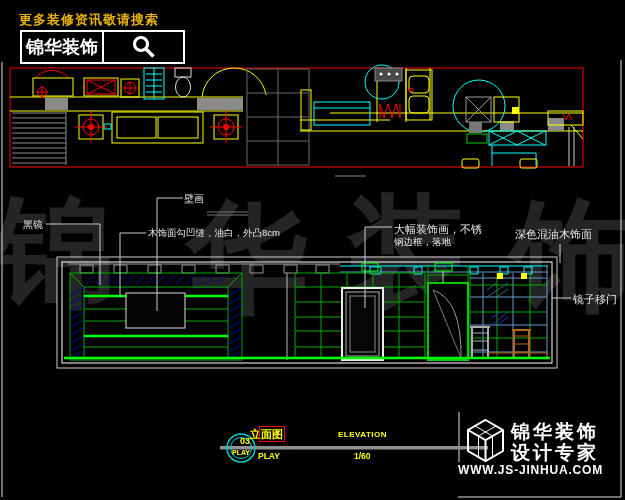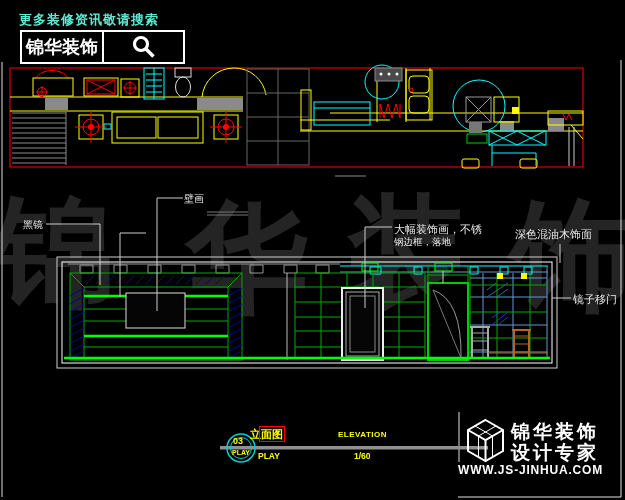--- a/index.html
+++ b/index.html
@@ -3,38 +3,38 @@
 <meta charset="utf-8">
 <style>
   html,body{margin:0;padding:0;background:#000;}
   #stage{position:relative;width:625px;height:500px;background:#000;overflow:hidden;
          font-family:"Liberation Sans","DejaVu Sans",sans-serif;}
   .abs{position:absolute;}
   .wm{position:absolute;color:#242424;font-family:"DejaVu Serif",serif;font-weight:bold;
       font-size:122px;line-height:1;letter-spacing:0;user-select:none;}
   .ann{position:absolute;color:#e8e8e8;white-space:nowrap;}
   .yel{color:#ffff00;}
-  #tagline{left:19px;top:11px;color:#5eead4;font-size:13px;font-weight:bold;letter-spacing:1px;}
+  #tagline{left:19px;top:11px;color:#eab308;font-size:13px;font-weight:bold;letter-spacing:1px;}
   #brandbox{left:20px;top:30px;width:161px;height:30px;border:2px solid #fff;display:flex;align-items:center;}
   #brandtext{width:80px;text-align:center;color:#fff;font-size:18px;font-weight:bold;line-height:30px;}
   #branddiv{width:2px;height:30px;background:#fff;}
   #brandicon{flex:1;display:flex;align-items:center;justify-content:center;}
   #ann-mirror{left:23px;top:218px;font-size:10px;}
   #ann-mural{left:184px;top:192px;font-size:10px;}
   #ann-wood{left:148px;top:227px;font-size:9.5px;}
   #ann-paint1{left:394px;top:222px;font-size:11px;}
   #ann-paint2{left:394px;top:236px;font-size:9.5px;font-family:Liberation Mono, monospace;}
   #ann-darkwood{left:515px;top:227px;font-size:11px;}
   #ann-mirrordoor{left:573px;top:292px;font-size:11px;}
   #tb-title{left:250px;top:427px;font-size:11px;font-weight:bold;}
   #tb-box{left:259px;top:426px;width:24px;height:14px;border:1px solid #f00;}
   #tb-elev{left:338px;top:430px;font-size:8px;font-weight:bold;letter-spacing:.5px;}
   #tb-scale{left:258px;top:451px;font-size:8.5px;font-weight:bold;}
   #tb-scaleval{left:354px;top:451px;font-size:8.5px;font-weight:bold;}
-  #tb-no{left:233px;top:436px;width:24px;font-size:9px;font-weight:bold;}
+  #tb-no{left:233px;top:436px;width:24px;text-align:center;font-size:9px;font-weight:bold;}
   #tb-code{left:230px;top:449px;width:22px;text-align:center;font-size:7px;font-weight:bold;}
   #ft-b1{left:511px;top:419px;color:#fff;font-size:19px;font-weight:bold;letter-spacing:3px;}
   #ft-b2{left:511px;top:440px;color:#fff;font-size:19px;font-weight:bold;letter-spacing:3px;}
   #ft-url{left:458px;top:463px;color:#fff;font-size:12px;font-weight:bold;letter-spacing:.8px;}
 </style>
 </head>
 <body>
 
 <div id="stage">
 
@@ -246,20 +246,21 @@
     <div id="brandicon">
       <svg width="26" height="26" viewBox="0 0 26 26">
         <circle cx="10" cy="10" r="6.5" fill="none" stroke="#fff" stroke-width="3.2"></circle>
         <line x1="15" y1="15" x2="22.5" y2="22.5" stroke="#fff" stroke-width="3.5"></line>
       </svg>
     </div>
   </div>
 
   <div class="ann" id="ann-mirror">黑镜</div>
   <div class="ann" id="ann-mural">壁画</div>
+  <div class="ann" id="ann-wood">木饰面勾凹缝，油白，外凸8cm</div>
   <div class="ann" id="ann-paint1">大幅装饰画，不锈</div>
   <div class="ann" id="ann-paint2">钢边框，落地</div>
   <div class="ann" id="ann-darkwood">深色混油木饰面</div>
   <div class="ann" id="ann-mirrordoor">镜子移门</div>
 
   <div class="abs yel" id="tb-no">03</div>
   <div class="abs yel" id="tb-code">PLAY</div>
   <div class="abs yel" id="tb-title">立面图</div>
   <div class="abs" id="tb-box"></div>
   <div class="abs yel" id="tb-elev">ELEVATION</div>

